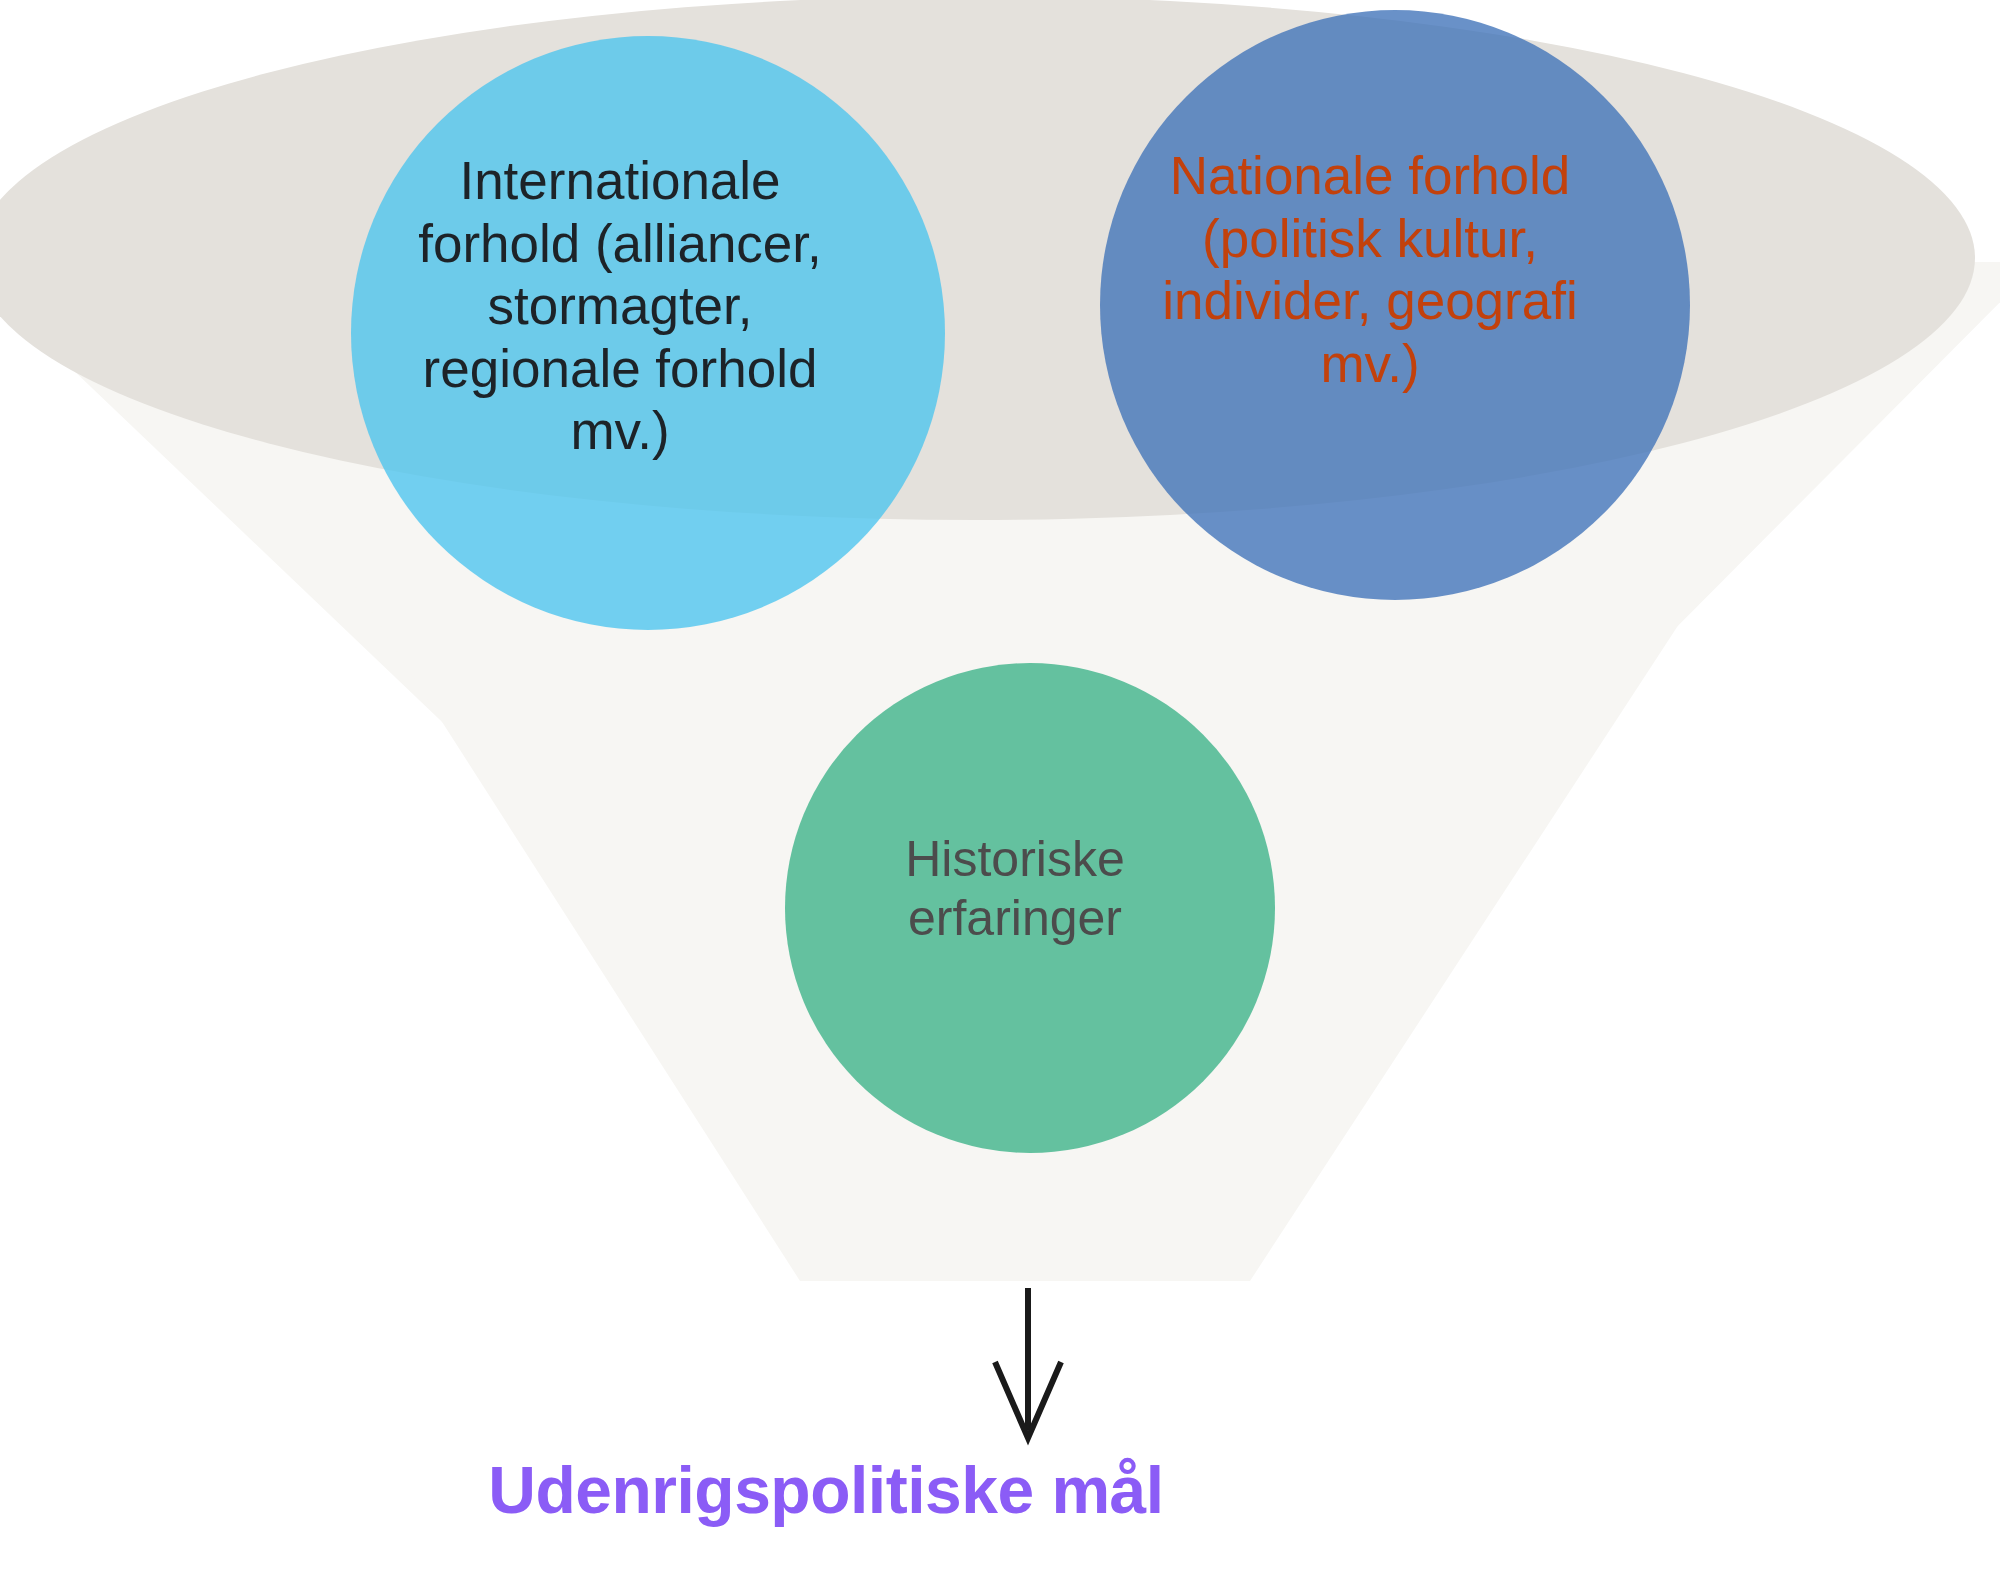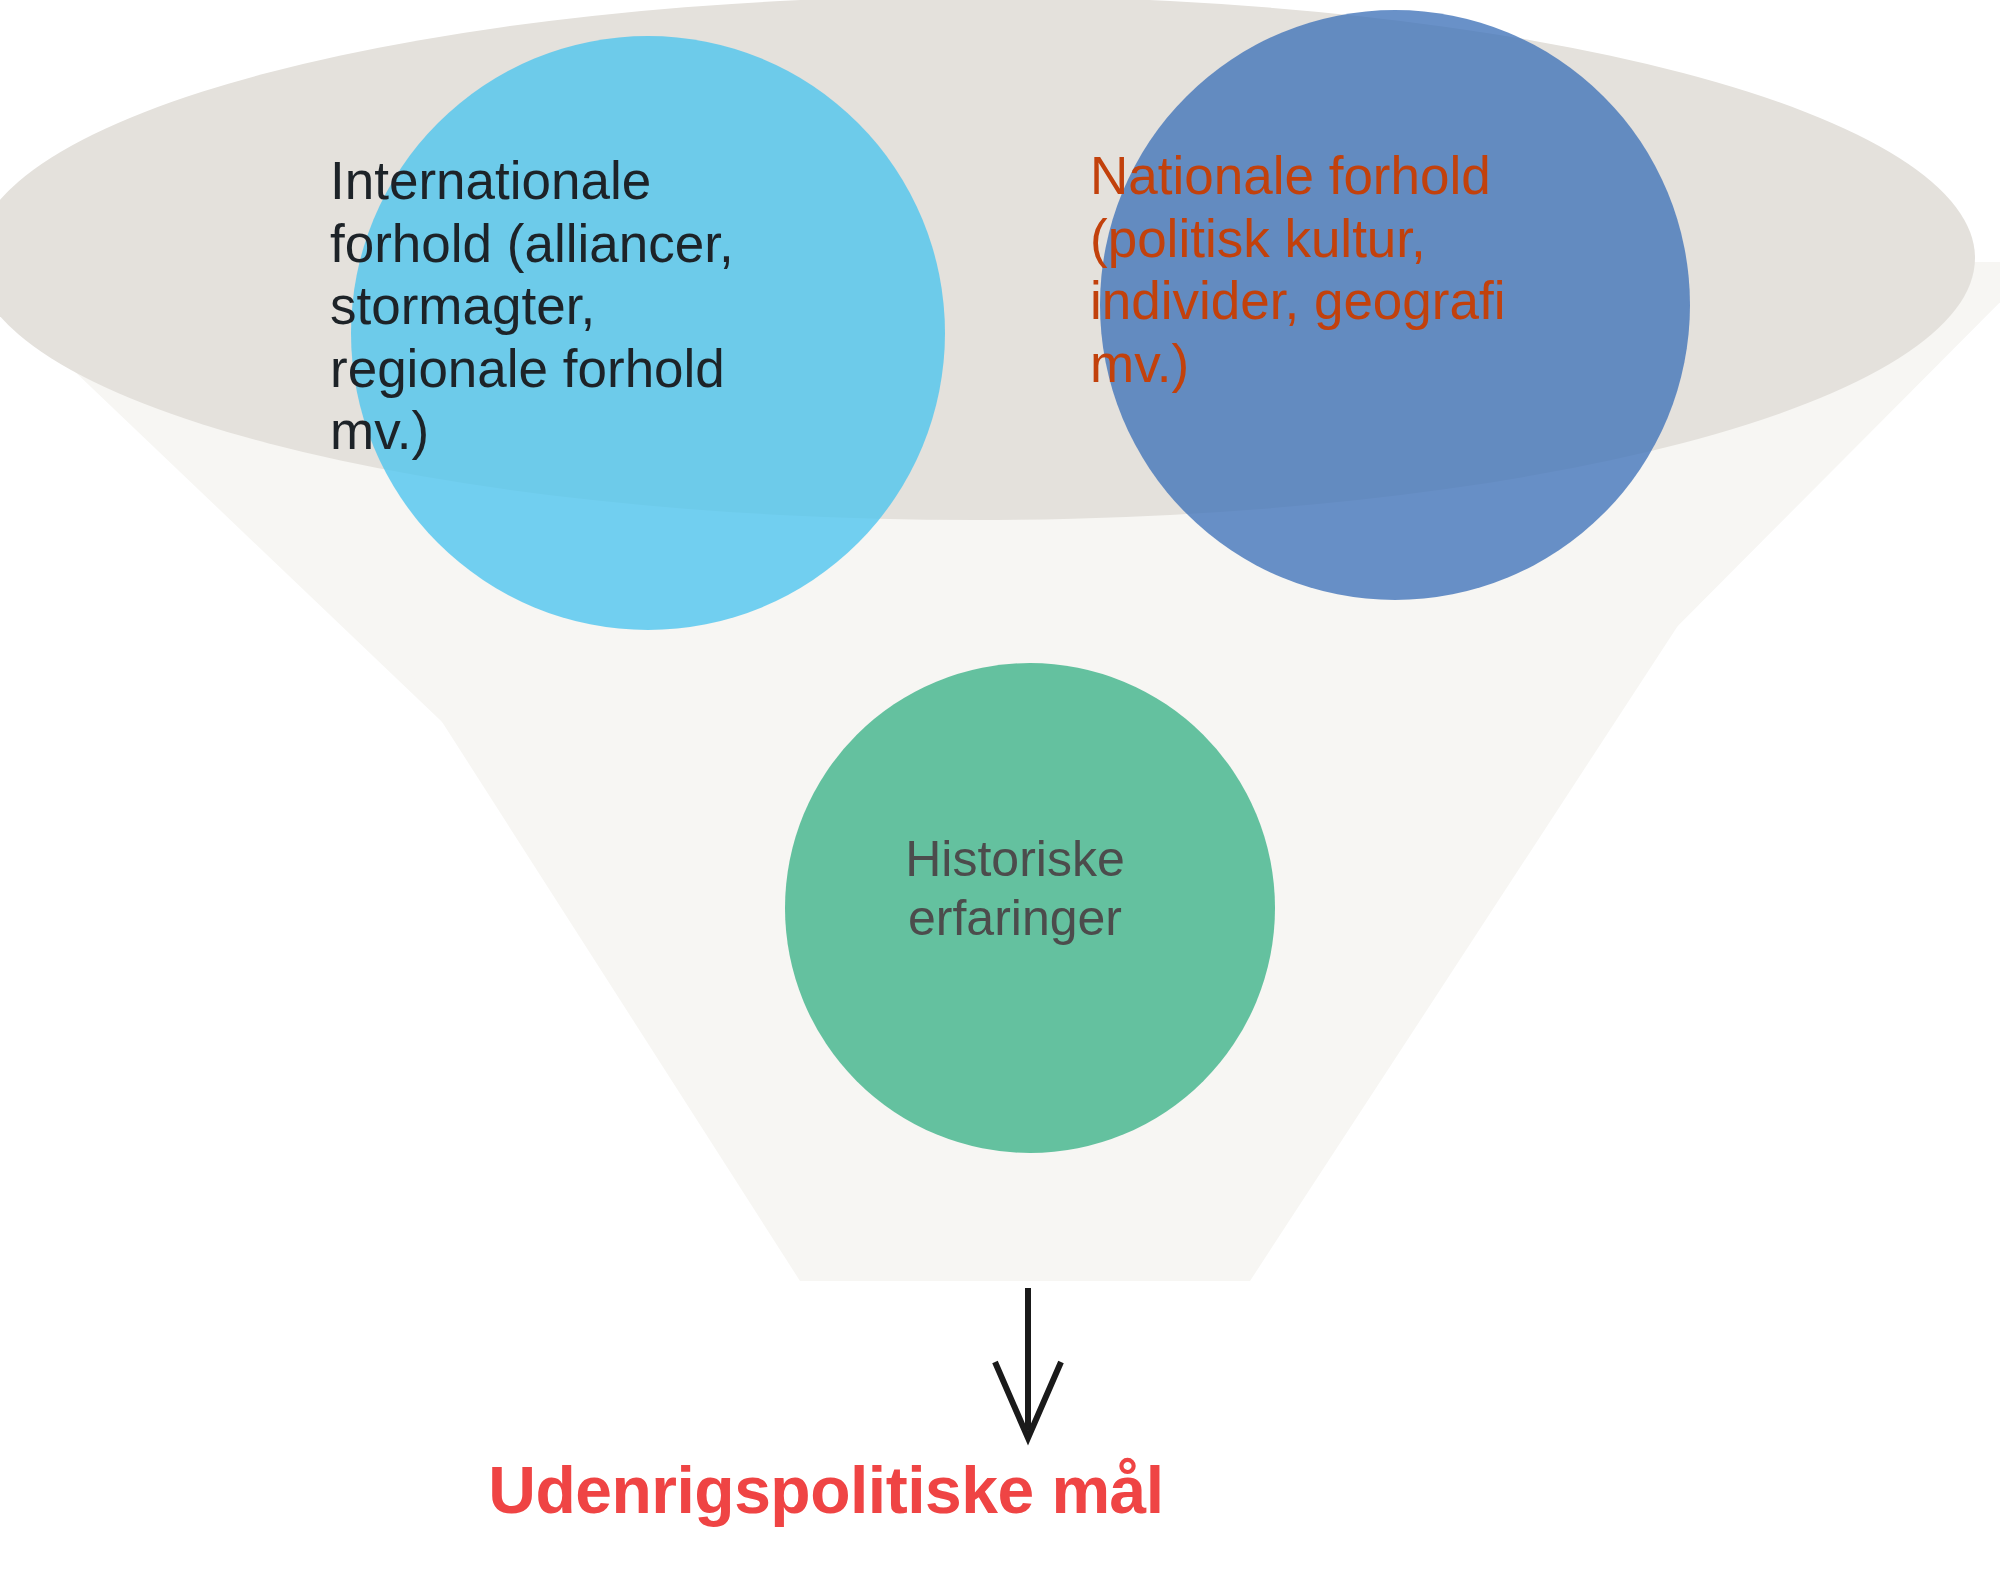--- a/index.html
+++ b/index.html
@@ -23,20 +23,21 @@
   #funnel-svg {
     position: absolute;
     left: 0;
     top: 0;
     width: 2000px;
     height: 1587px;
     display: block;
   }
   .bubble-label {
     position: absolute;
+    text-align: center;
     line-height: 1.18;
     white-space: pre-line;
     pointer-events: none;
     -webkit-font-smoothing: antialiased;
   }
   #label-international {
     left: 330px;
     top: 150px;
     width: 580px;
     font-size: 53px;
@@ -58,21 +59,21 @@
     text-align: center;
   }
   #goal-label {
     position: absolute;
     left: 0;
     top: 1452px;
     width: 1652px;
     text-align: center;
     font-size: 66px;
     font-weight: bold;
-    color: #ef4444;
+    color: #8b5cf6;
     letter-spacing: -0.5px;
   }
 </style>
 </head>
 <body>
 
 <div id="stage">
 
   <svg id="funnel-svg" viewBox="0 0 2000 1587" aria-hidden="true">
     <defs>

